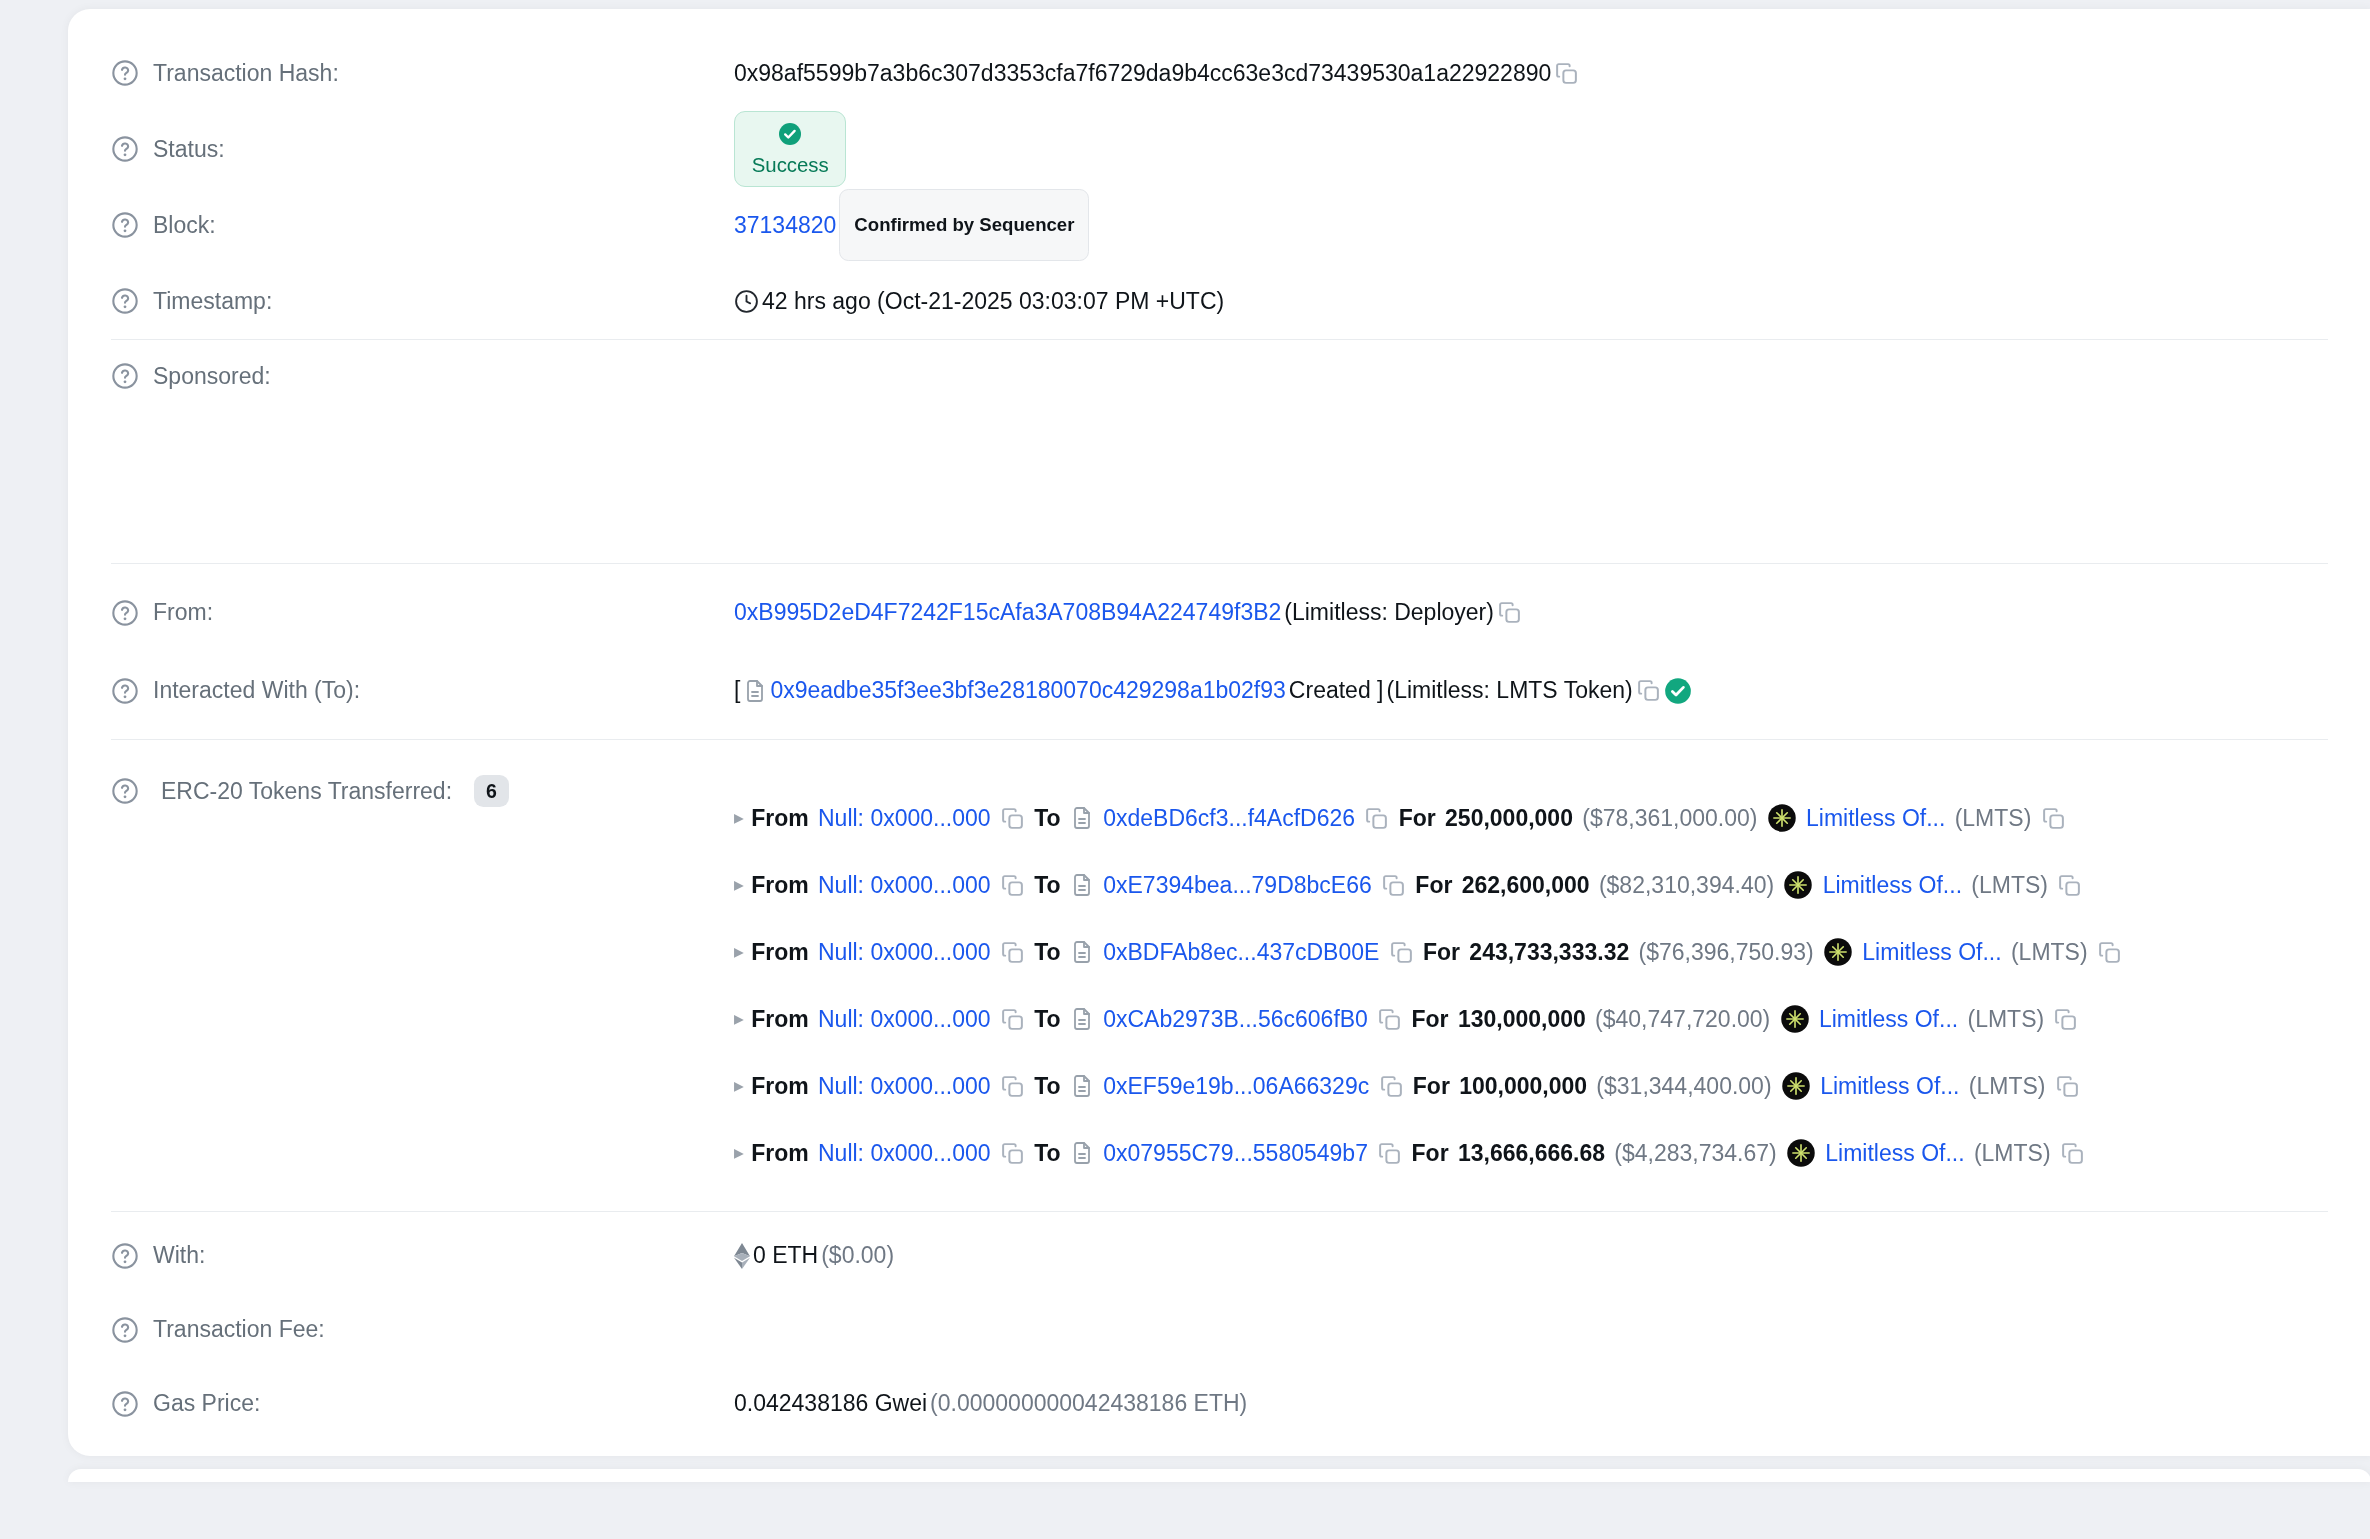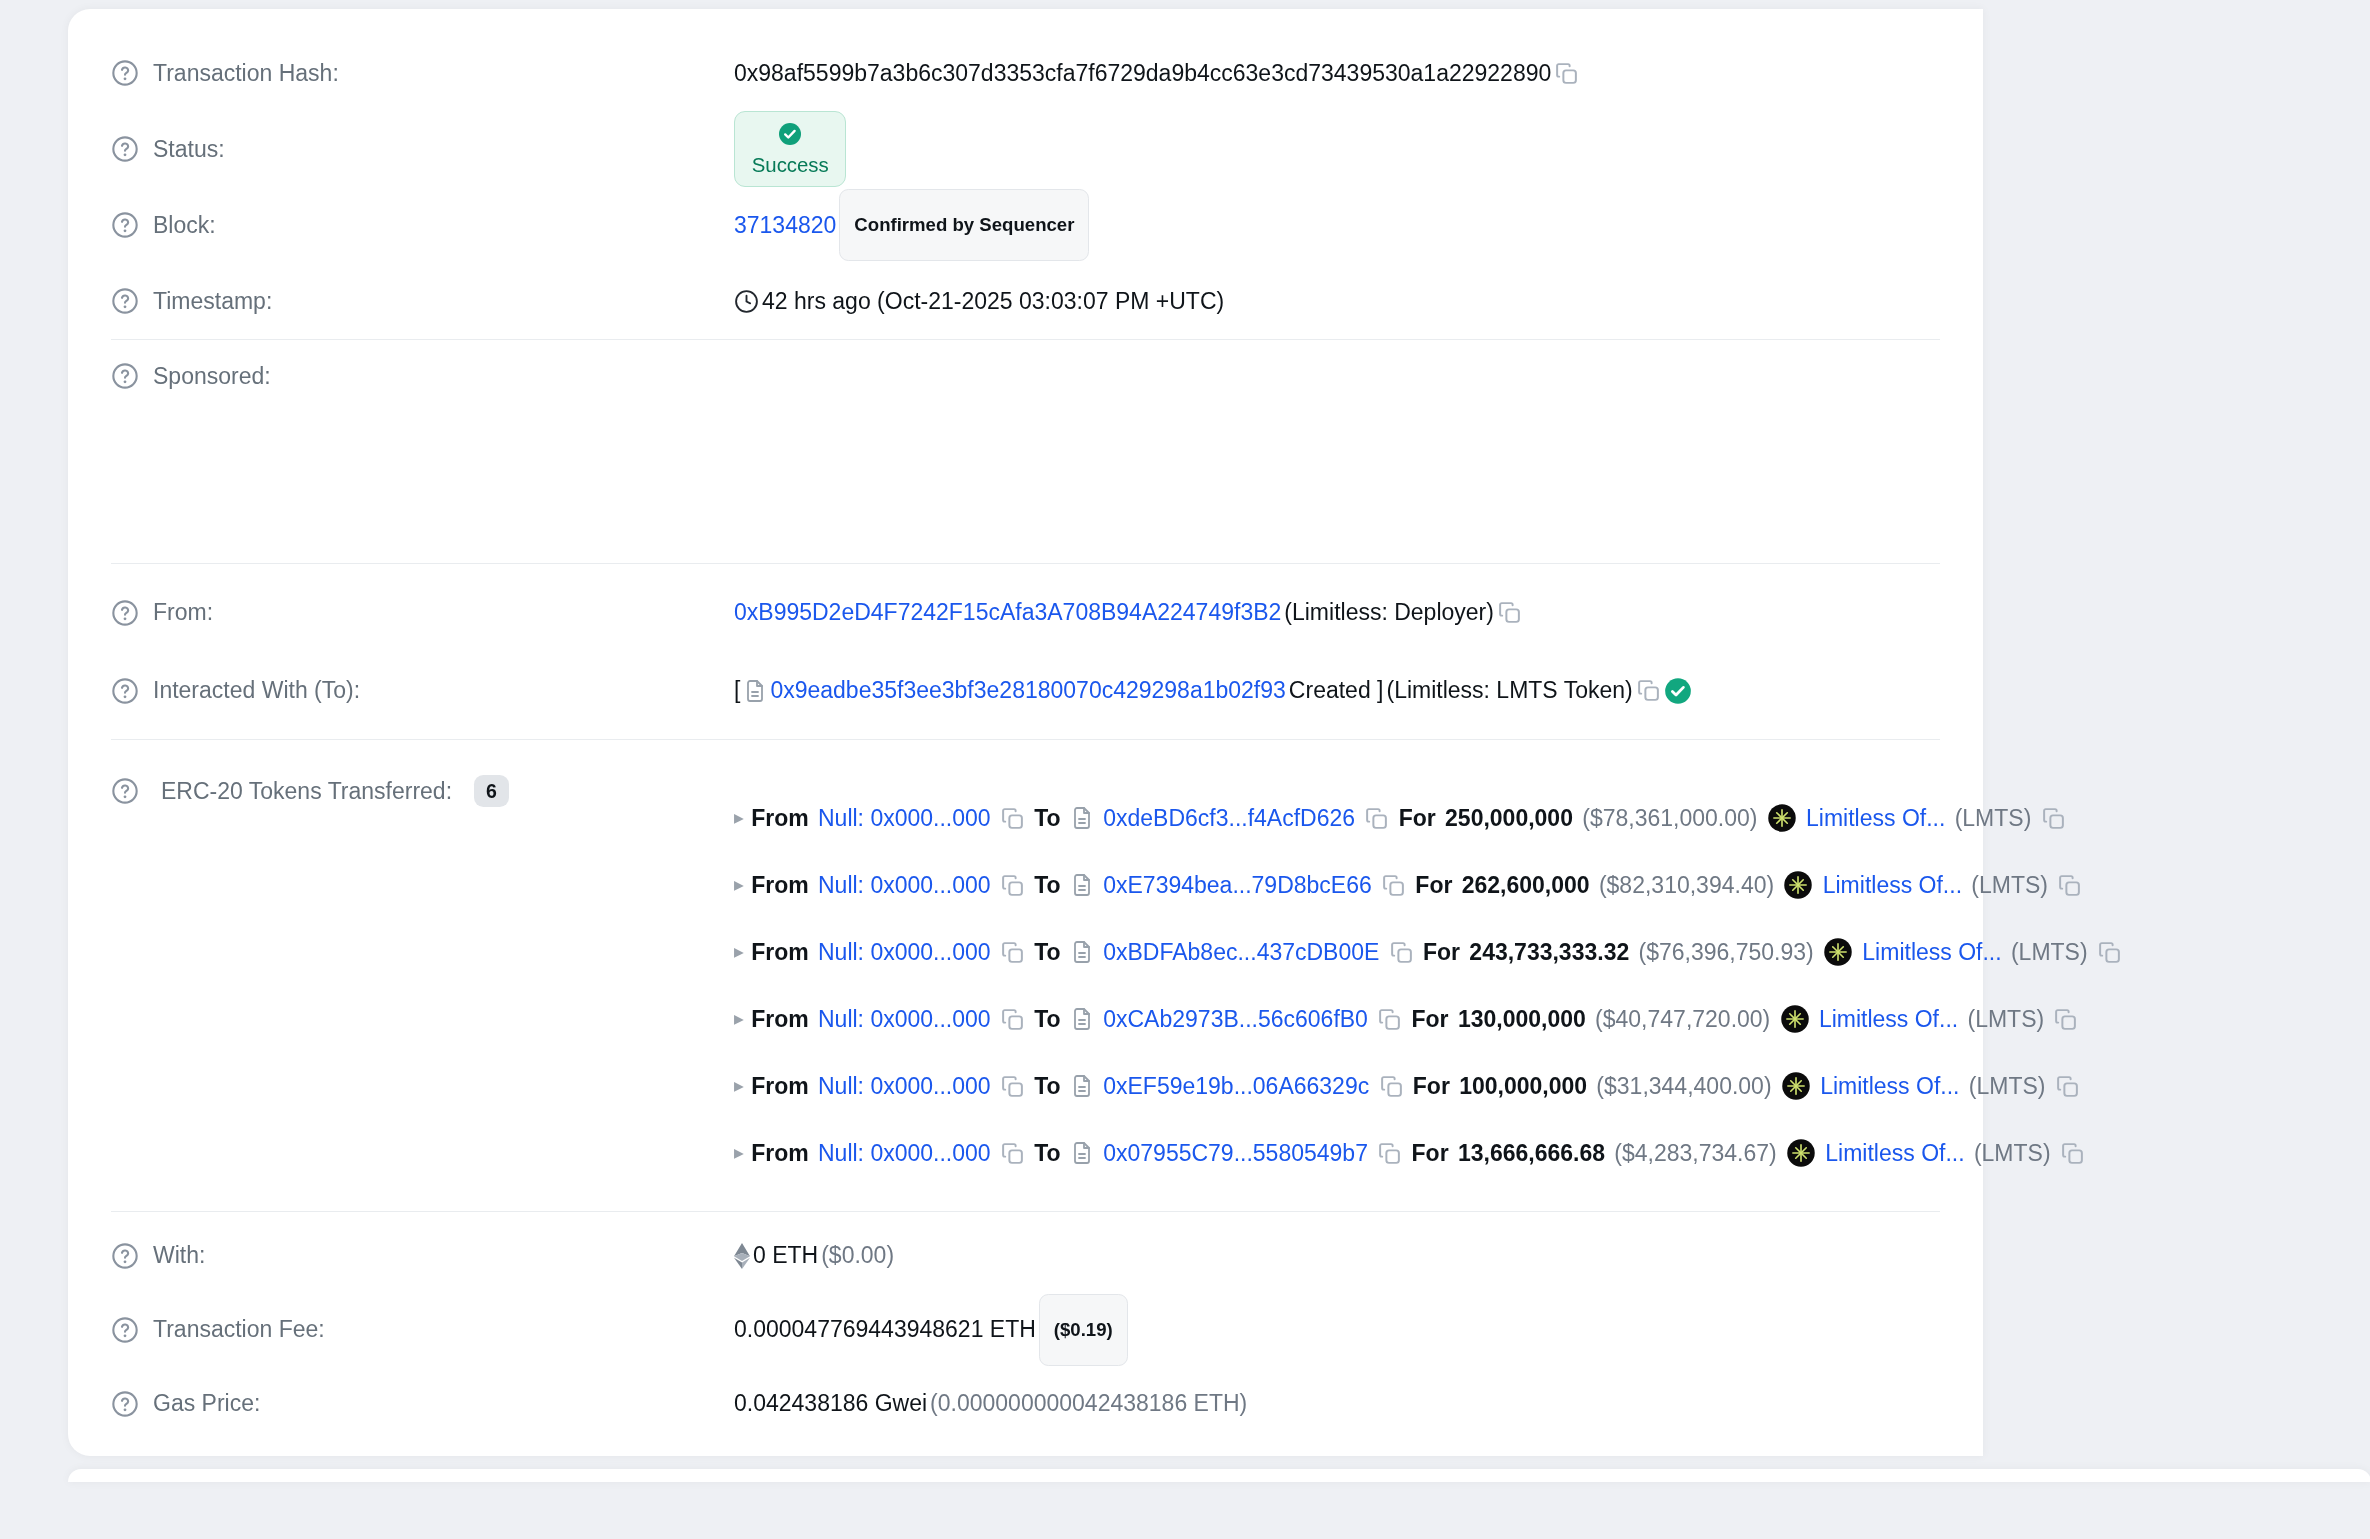--- a/index.html
+++ b/index.html
@@ -13,21 +13,21 @@
   *{box-sizing:border-box; margin:0; padding:0;}
   html,body{width:2371px; height:1540px; overflow:hidden;}
   body{
     background:var(--bg);
     font-family:"Liberation Sans", sans-serif;
     font-size:23px; color:var(--text);
   }
   .page{width:2371px; height:1540px;}
   .card{
     margin:9.3px 0 0 68px;
-    width:1915px;
+    width:2303px;
     background:var(--card);
     border-radius:22px 0 0 22px;
     box-shadow:0 0 9.3px rgba(0,0,0,.05);
     padding:26px 43px 0 43px;
   }
   .kv{display:flex; align-items:center; min-height:76px;}
   .kv .label{
     flex:0 0 623px; display:flex; align-items:center; gap:14px;
     color:var(--label);
   }
@@ -600,24 +600,20 @@
         <div class="label">
           <span class="q">
   <svg width="28" height="28" viewBox="0 0 24 24" fill="none">
     <circle cx="12" cy="12" r="10" stroke="#8a939f" stroke-width="1.8"></circle>
     <path d="M9.4 9.3a2.7 2.7 0 0 1 5.3.6c0 1.8-2.7 2.2-2.7 3.6" stroke="#8a939f" stroke-width="1.8" stroke-linecap="round" fill="none"></path>
     <circle cx="12" cy="17" r="1.2" fill="#8a939f"></circle>
   </svg>
 </span>
           <span>Transaction Fee:</span>
         </div>
-        <div class="value">
-          <span>0.000047769443948621 ETH</span>
-          <span class="chip">($0.19)</span>
-        </div>
       </div>
 
       <div class="kv h80">
         <div class="label">
           <span class="q">
   <svg width="28" height="28" viewBox="0 0 24 24" fill="none">
     <circle cx="12" cy="12" r="10" stroke="#8a939f" stroke-width="1.8"></circle>
     <path d="M9.4 9.3a2.7 2.7 0 0 1 5.3.6c0 1.8-2.7 2.2-2.7 3.6" stroke="#8a939f" stroke-width="1.8" stroke-linecap="round" fill="none"></path>
     <circle cx="12" cy="17" r="1.2" fill="#8a939f"></circle>
   </svg>

